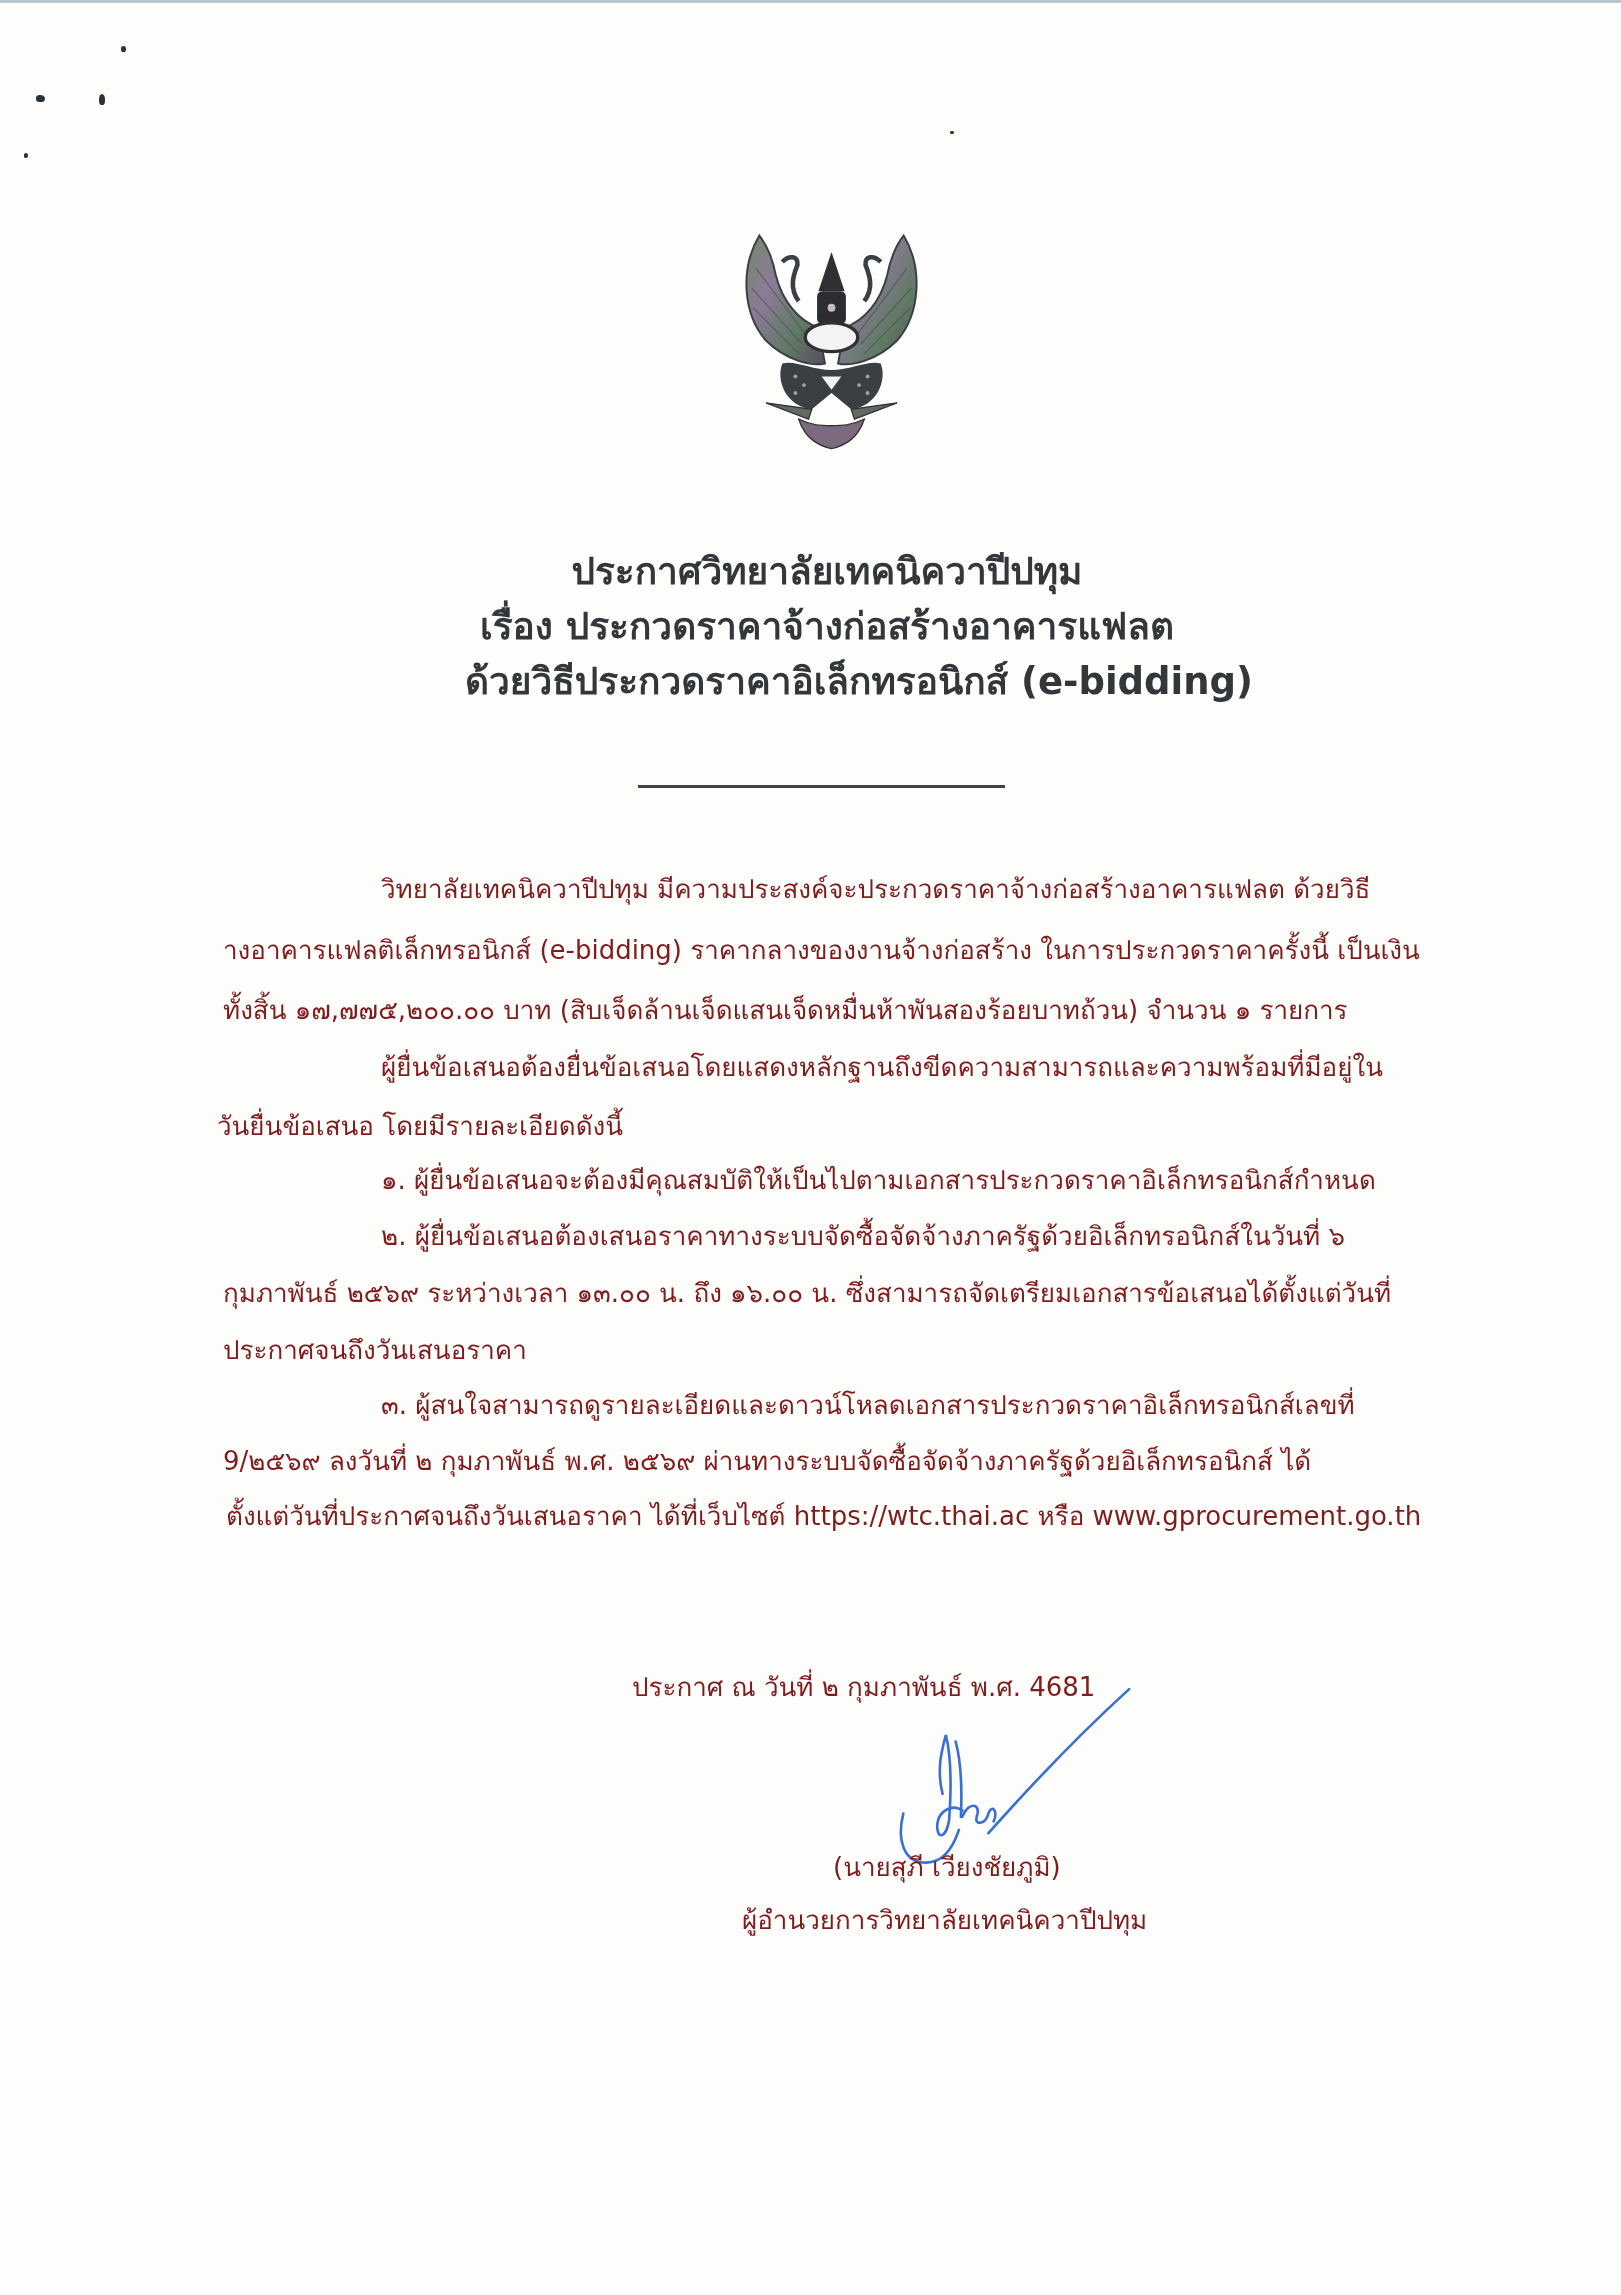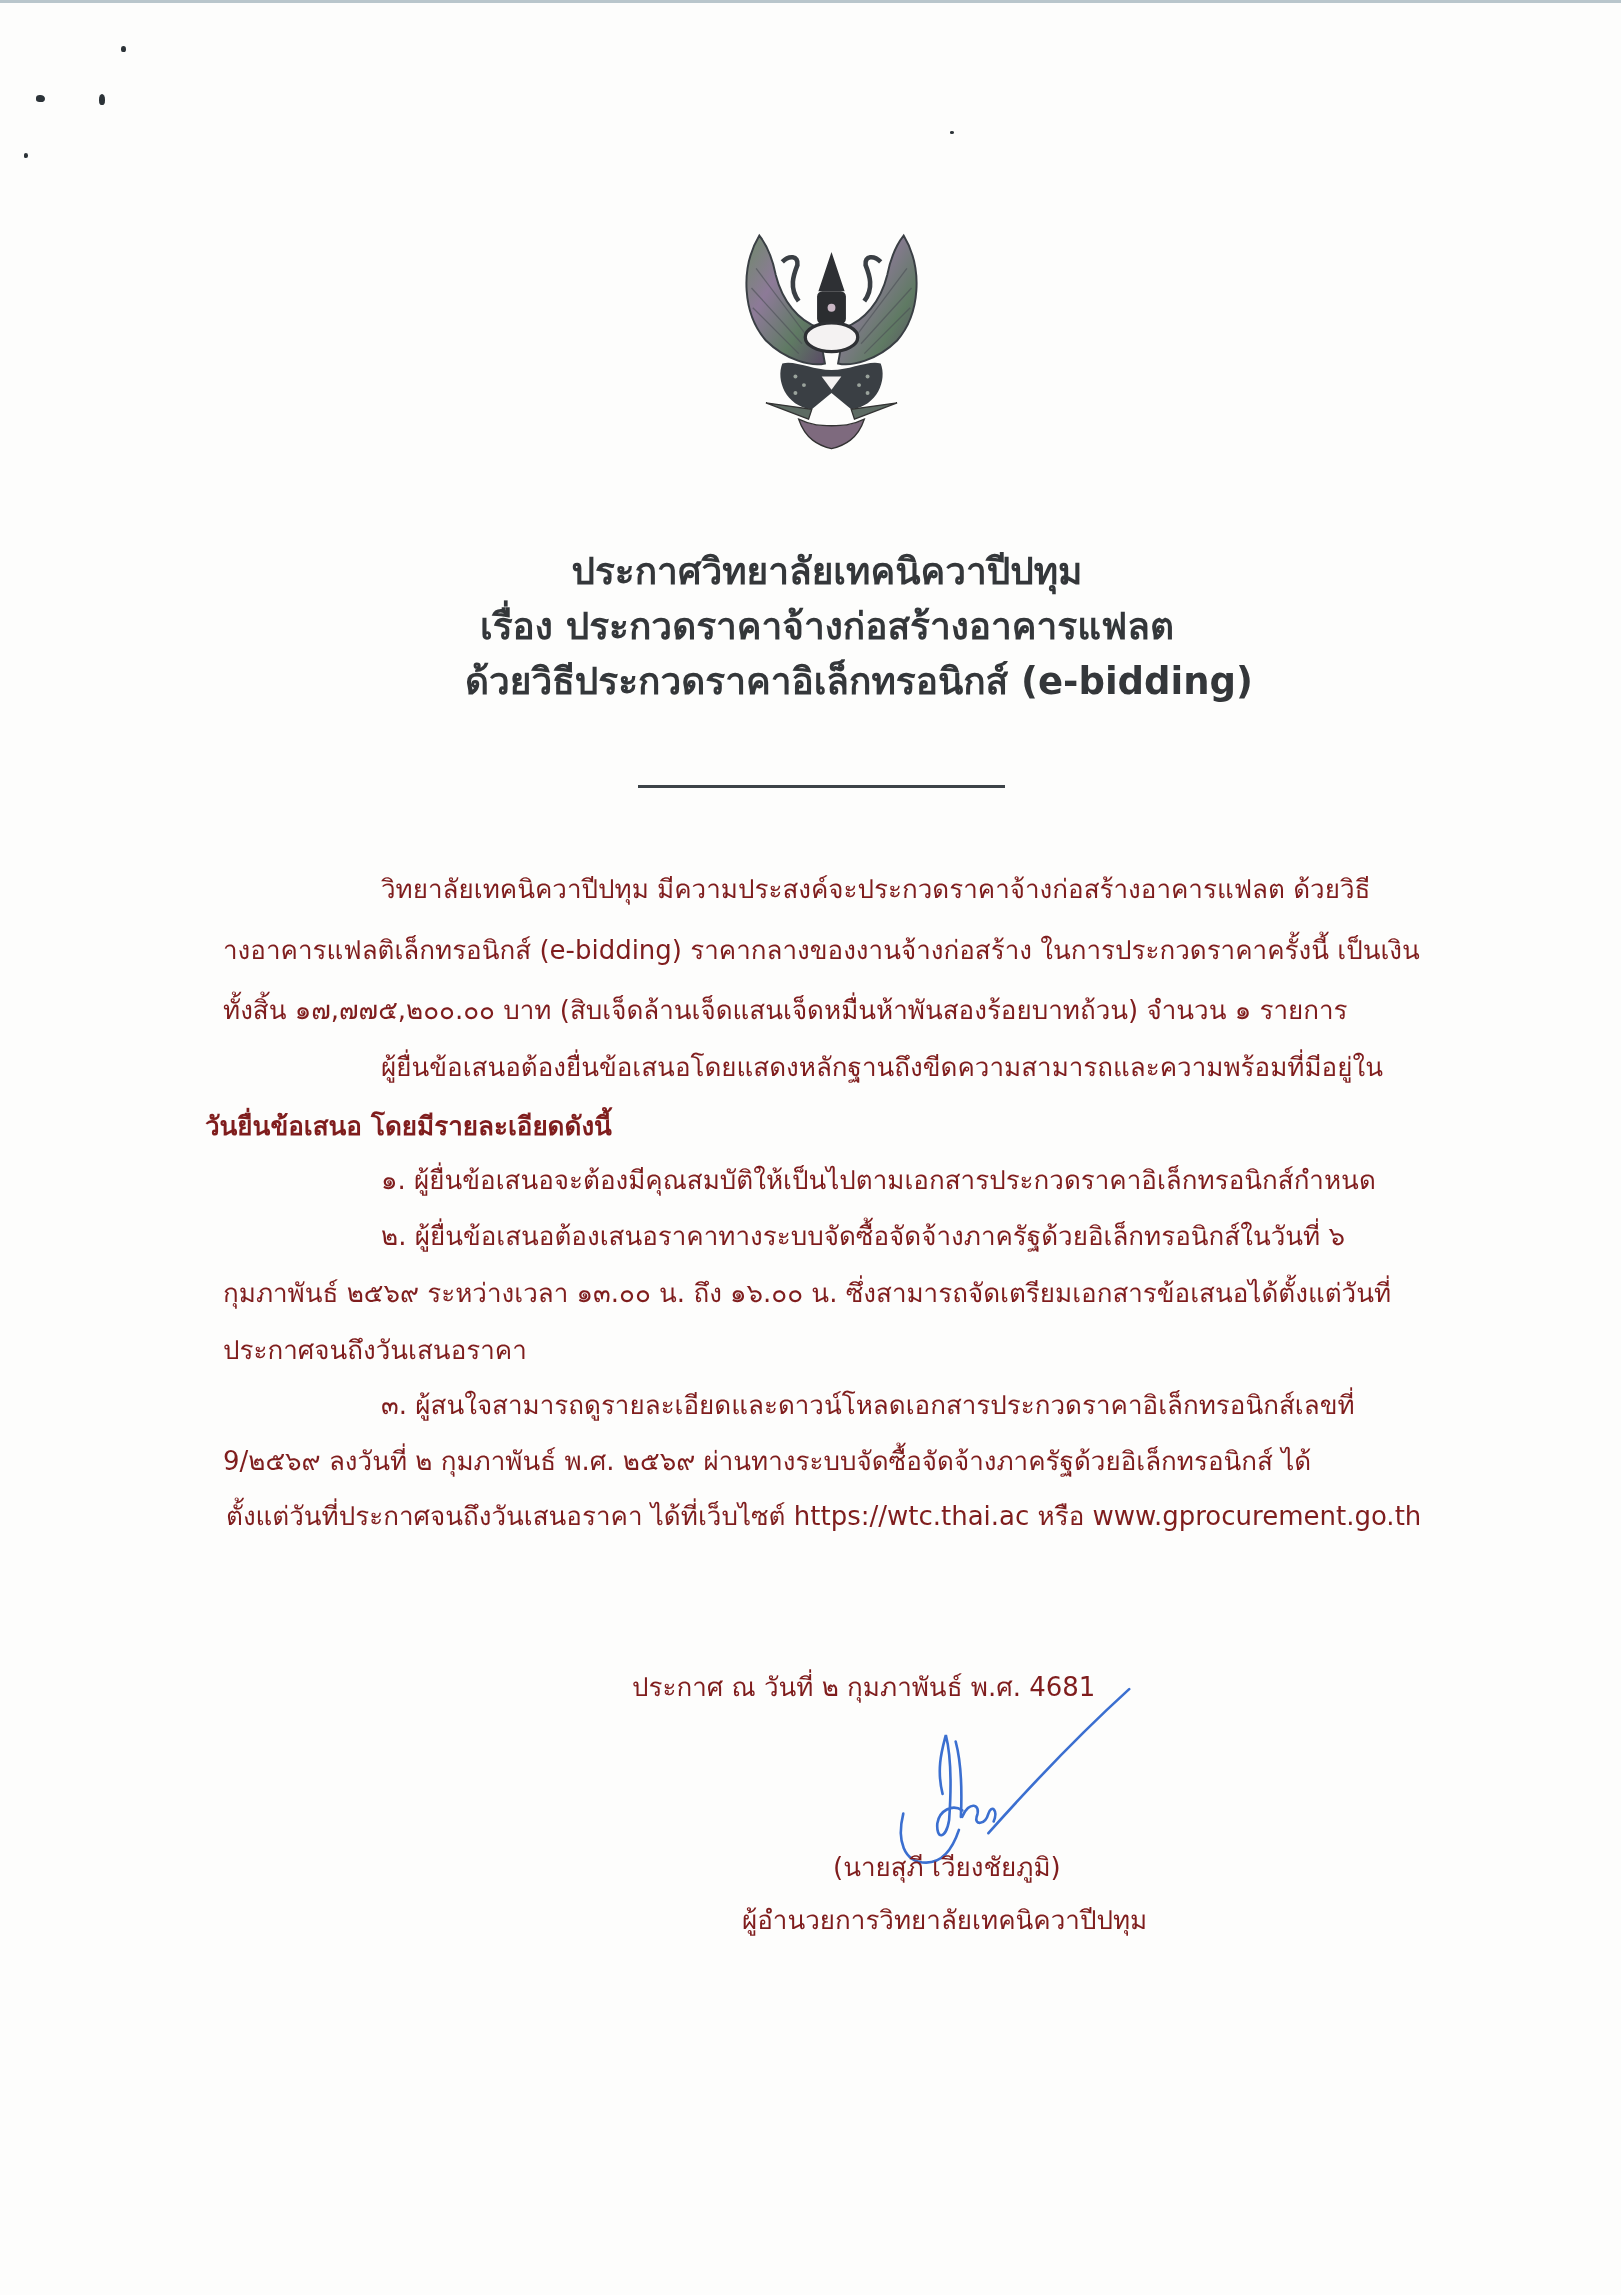--- a/index.html
+++ b/index.html
@@ -86,21 +86,21 @@
 <div class="header-line" style="top:596px;">เรื่อง ประกวดราคาจ้างก่อสร้างอาคารแฟลต</div>
 <div class="header-line" style="top:651px;padding-left:32px;">ด้วยวิธีประกวดราคาอิเล็กทรอนิกส์ (e-bidding)</div>
 
 <div class="rule"></div>
 
 <div class="line" style="left:381px;top:876px;">วิทยาลัยเทคนิควาปีปทุม มีความประสงค์จะประกวดราคาจ้างก่อสร้างอาคารแฟลต ด้วยวิธี</div>
 <div class="line" style="left:223px;top:937px;">างอาคารแฟลติเล็กทรอนิกส์ (e-bidding) ราคากลางของงานจ้างก่อสร้าง ในการประกวดราคาครั้งนี้ เป็นเงิน</div>
 <div class="line" style="left:223px;top:997px;">ทั้งสิ้น ๑๗,๗๗๕,๒๐๐.๐๐  บาท (สิบเจ็ดล้านเจ็ดแสนเจ็ดหมื่นห้าพันสองร้อยบาทถ้วน)  จำนวน ๑ รายการ</div>
 
 <div class="line" style="left:381px;top:1054px;">ผู้ยื่นข้อเสนอต้องยื่นข้อเสนอโดยแสดงหลักฐานถึงขีดความสามารถและความพร้อมที่มีอยู่ใน</div>
-<div class="line" style="left:205px;top:1113px;font-weight:bold;">วันยื่นข้อเสนอ โดยมีรายละเอียดดังนี้</div>
+<div class="line" style="left:217px;top:1113px;">วันยื่นข้อเสนอ โดยมีรายละเอียดดังนี้</div>
 
 <div class="line" style="left:381px;top:1167px;">๑. ผู้ยื่นข้อเสนอจะต้องมีคุณสมบัติให้เป็นไปตามเอกสารประกวดราคาอิเล็กทรอนิกส์กำหนด</div>
 
 <div class="line" style="left:381px;top:1223px;">๒. ผู้ยื่นข้อเสนอต้องเสนอราคาทางระบบจัดซื้อจัดจ้างภาครัฐด้วยอิเล็กทรอนิกส์ในวันที่ ๖</div>
 <div class="line" style="left:223px;top:1280px;">กุมภาพันธ์ ๒๕๖๙ ระหว่างเวลา ๑๓.๐๐ น. ถึง ๑๖.๐๐ น. ซึ่งสามารถจัดเตรียมเอกสารข้อเสนอได้ตั้งแต่วันที่</div>
 <div class="line" style="left:223px;top:1337px;">ประกาศจนถึงวันเสนอราคา</div>
 
 <div class="line" style="left:381px;top:1392px;">๓. ผู้สนใจสามารถดูรายละเอียดและดาวน์โหลดเอกสารประกวดราคาอิเล็กทรอนิกส์เลขที่</div>
 <div class="line" style="left:223px;top:1448px;"> 9/๒๕๖๙ ลงวันที่  ๒  กุมภาพันธ์  พ.ศ. ๒๕๖๙ ผ่านทางระบบจัดซื้อจัดจ้างภาครัฐด้วยอิเล็กทรอนิกส์ ได้</div>
 <div class="line" style="left:226px;top:1503px;">

